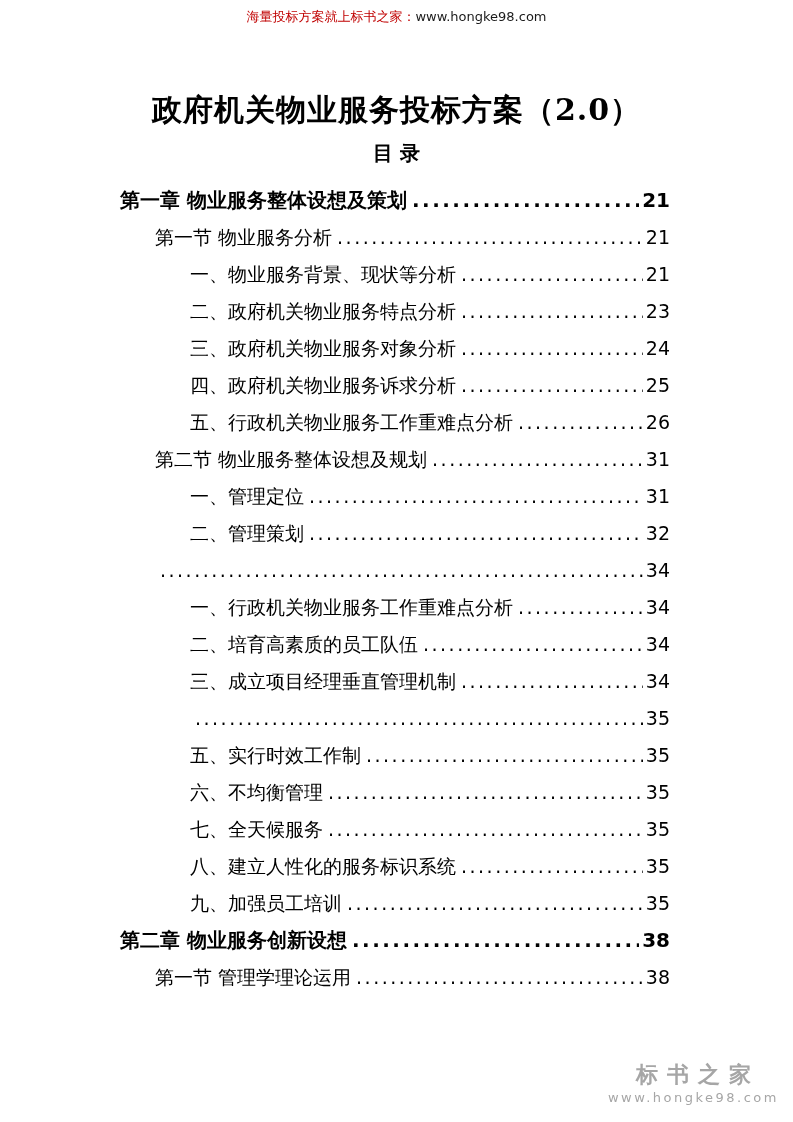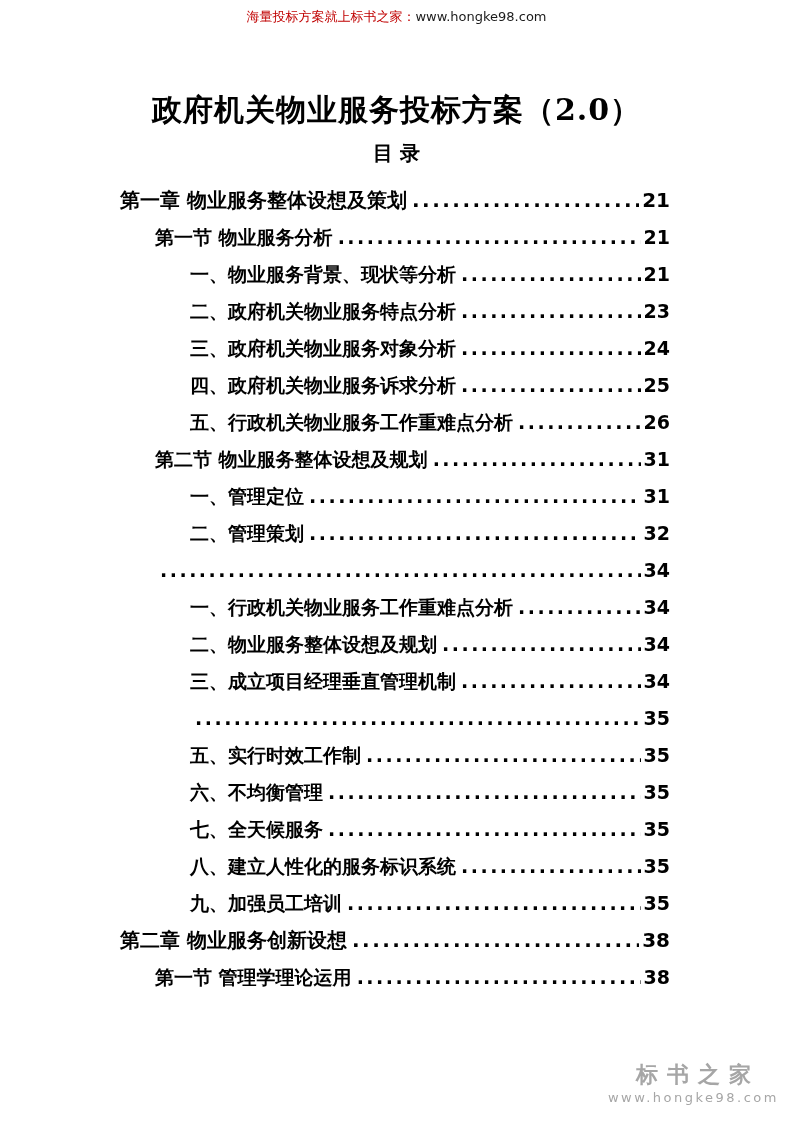--- a/index.html
+++ b/index.html
@@ -40,21 +40,20 @@
   }
 
   
   .toc-list {
     position: absolute; top: 182px; left: 120px; right: 123px;
   }
   .toc-row {
     display: flex; align-items: baseline;
     height: 37px; line-height: 37px;
     white-space: nowrap;
-    font-weight: bold;
   }
   .toc-label { flex: 0 0 auto; }
   .leader {
     flex: 1 1 auto;
     overflow: hidden;
     margin: 0 3px 0 5px;
     min-width: 20px;
   }
   .leader::after {
     content: "..................................................................................................................................";
@@ -167,21 +166,21 @@
     <div class="toc-row lvl-2">
       <span class="leader"></span>
       <span class="toc-page">34</span>
     </div>
     <div class="toc-row lvl-3">
       <span class="toc-label">一、行政机关物业服务工作重难点分析</span>
       <span class="leader"></span>
       <span class="toc-page">34</span>
     </div>
     <div class="toc-row lvl-3">
-      <span class="toc-label">二、物业服务整体设想及规划</span>
+      <span class="toc-label">二、培育高素质的员工队伍</span>
       <span class="leader"></span>
       <span class="toc-page">34</span>
     </div>
     <div class="toc-row lvl-3">
       <span class="toc-label">三、成立项目经理垂直管理机制</span>
       <span class="leader"></span>
       <span class="toc-page">34</span>
     </div>
     <div class="toc-row lvl-3">
       <span class="leader"></span>

